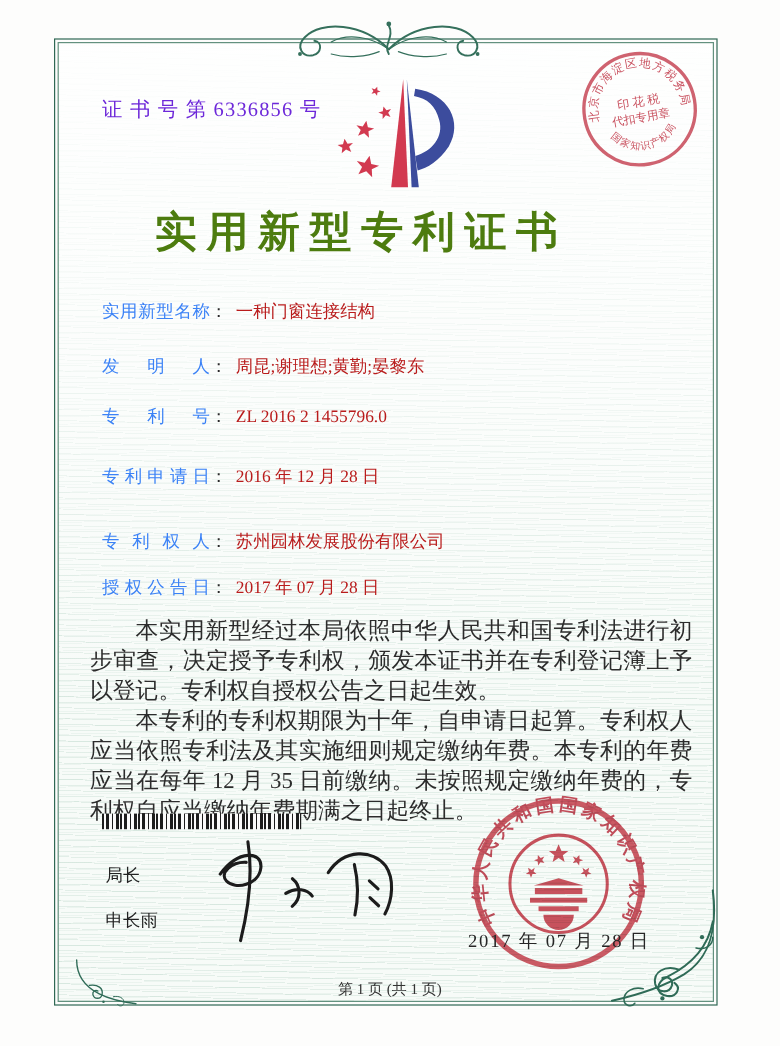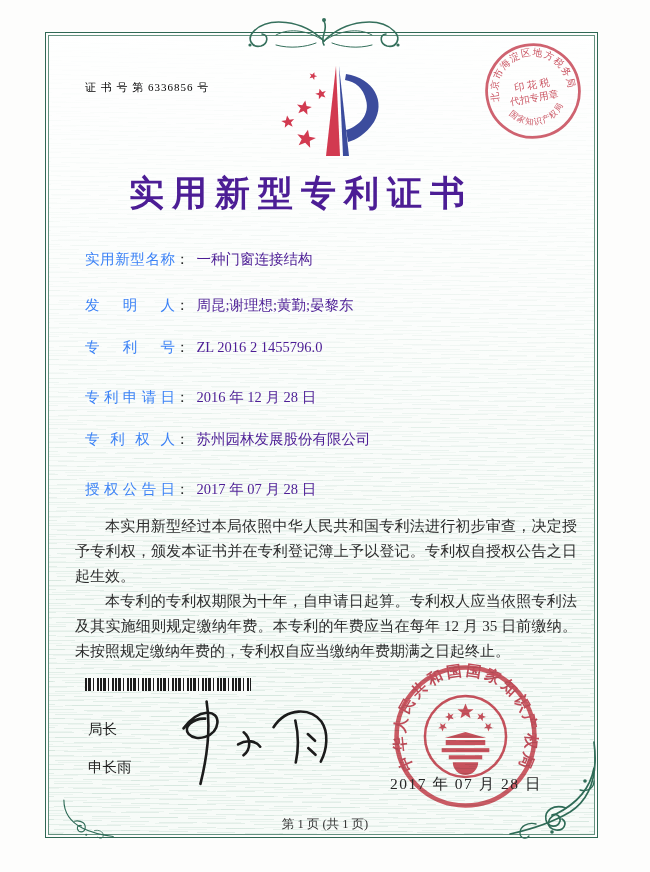--- a/index.html
+++ b/index.html
@@ -22,37 +22,37 @@
       repeating-linear-gradient(1.2deg,rgba(82,150,120,.13) 0px,rgba(82,150,120,.13) .8px,transparent .8px,transparent 4.6px),
       repeating-linear-gradient(-1.2deg,rgba(82,150,120,.07) 0px,rgba(82,150,120,.07) .8px,transparent .8px,transparent 6.3px);
   }
   
   .orn{position:absolute;pointer-events:none;}
   .orn svg{display:block;width:100%;height:100%;}
   .orn-top{left:228px;top:11px;width:192px;height:48px;}
   .orn-br{left:506px;top:738px;width:94px;height:102px;}
   .orn-bl{left:56px;top:780px;width:64px;height:60px;transform:scaleX(-1);}
   
-  .cert-no{position:absolute;left:85px;top:80px;font-size:11px;letter-spacing:1px;color:#000000;}
+  .cert-no{position:absolute;left:85px;top:80px;font-size:17px;letter-spacing:1px;color:#6d28d9;}
   .tax-stamp{position:absolute;left:482px;top:40px;width:102px;height:102px;opacity:.88;transform:rotate(-10deg);}
   .logo{position:absolute;left:266px;top:64px;width:122px;height:98px;}
   .title{
     position:absolute;left:0;top:170px;width:602px;text-align:center;
-    font-size:35px;font-weight:600;letter-spacing:8px;color:#4c1d95;
+    font-size:35px;font-weight:600;letter-spacing:8px;color:#4d7c0f;
   }
   
   .fields{position:absolute;left:85px;top:250px;width:470px;font-size:14.5px;}
   .f-row{position:absolute;left:0;white-space:nowrap;}
   .f-label{display:inline-block;width:90px;text-align:justify;text-align-last:justify;color:#3b82f6;}
   .f-colon{margin-right:7px;}
-  .f-value{color:#4c1d95;text-align:center;}
+  .f-value{color:#b91c1c;text-align:center;}
   
   .paras{
     position:absolute;left:75px;top:514px;width:502px;
-    font-size:15px;line-height:25px;text-align:justify;color:#2c2c2c;
+    font-size:19px;line-height:25px;text-align:justify;color:#2c2c2c;
   }
   .paras p{margin:0;text-indent:2em;}
   
   .barcode{
     position:absolute;left:85px;top:678px;width:166px;height:13px;
     background:repeating-linear-gradient(90deg,#1d1d1d 0 2px,#fbfbfb 2px 3px,#1d1d1d 3px 6px,#fbfbfb 6px 8px,#1d1d1d 8px 9px,#fbfbfb 9px 12px,#1d1d1d 12px 14px,#fbfbfb 14px 15px);
   }
   .signer{position:absolute;left:88px;top:720px;font-size:14.5px;color:#222;}
   .signer div{margin-bottom:19px;}
   .signature{position:absolute;left:162px;top:692px;width:180px;height:98px;transform:rotate(-2deg);}
@@ -150,21 +150,21 @@
     </div>
     <div class="f-row" style="top:46px">
       <span class="f-label">发明人</span><span class="f-colon">：</span><span class="f-value">周昆;谢理想;黄勤;晏黎东</span>
     </div>
     <div class="f-row" style="top:88px">
       <span class="f-label">专利号</span><span class="f-colon">：</span><span class="f-value">ZL 2016 2 1455796.0</span>
     </div>
     <div class="f-row" style="top:138px">
       <span class="f-label">专利申请日</span><span class="f-colon">：</span><span class="f-value">2016 年 12 月 28 日</span>
     </div>
-    <div class="f-row" style="top:180px">
+    <div class="f-row" style="top:192px">
       <span class="f-label">专利权人</span><span class="f-colon">：</span><span class="f-value">苏州园林发展股份有限公司</span>
     </div>
     <div class="f-row" style="top:230px">
       <span class="f-label">授权公告日</span><span class="f-colon">：</span><span class="f-value">2017 年 07 月 28 日</span>
     </div>
   </div>
 
   <div class="paras">
     <p>本实用新型经过本局依照中华人民共和国专利法进行初步审查，决定授予专利权，颁发本证书并在专利登记簿上予以登记。专利权自授权公告之日起生效。</p>
     <p>本专利的专利权期限为十年，自申请日起算。专利权人应当依照专利法及其实施细则规定缴纳年费。本专利的年费应当在每年 12 月 35 日前缴纳。未按照规定缴纳年费的，专利权自应当缴纳年费期满之日起终止。</p>

